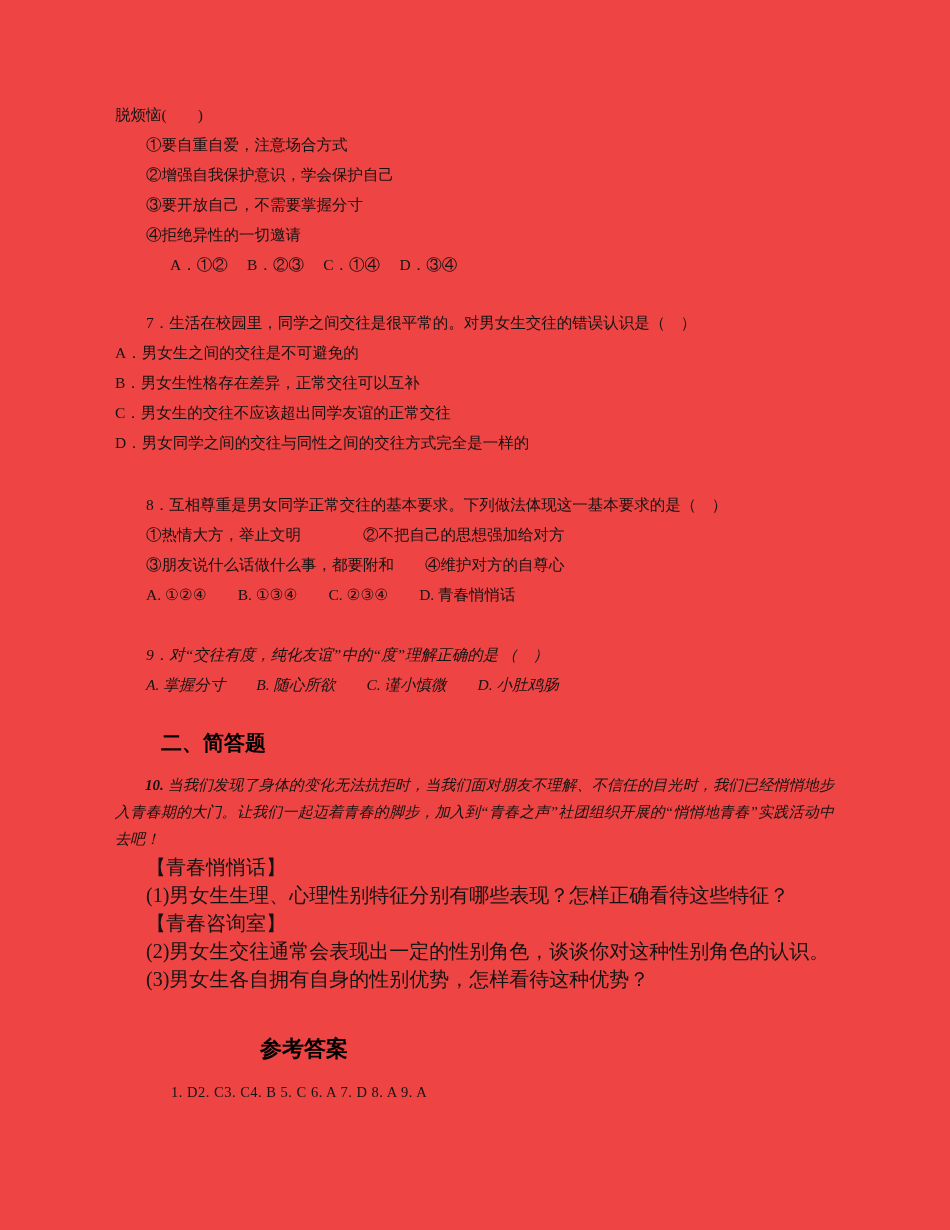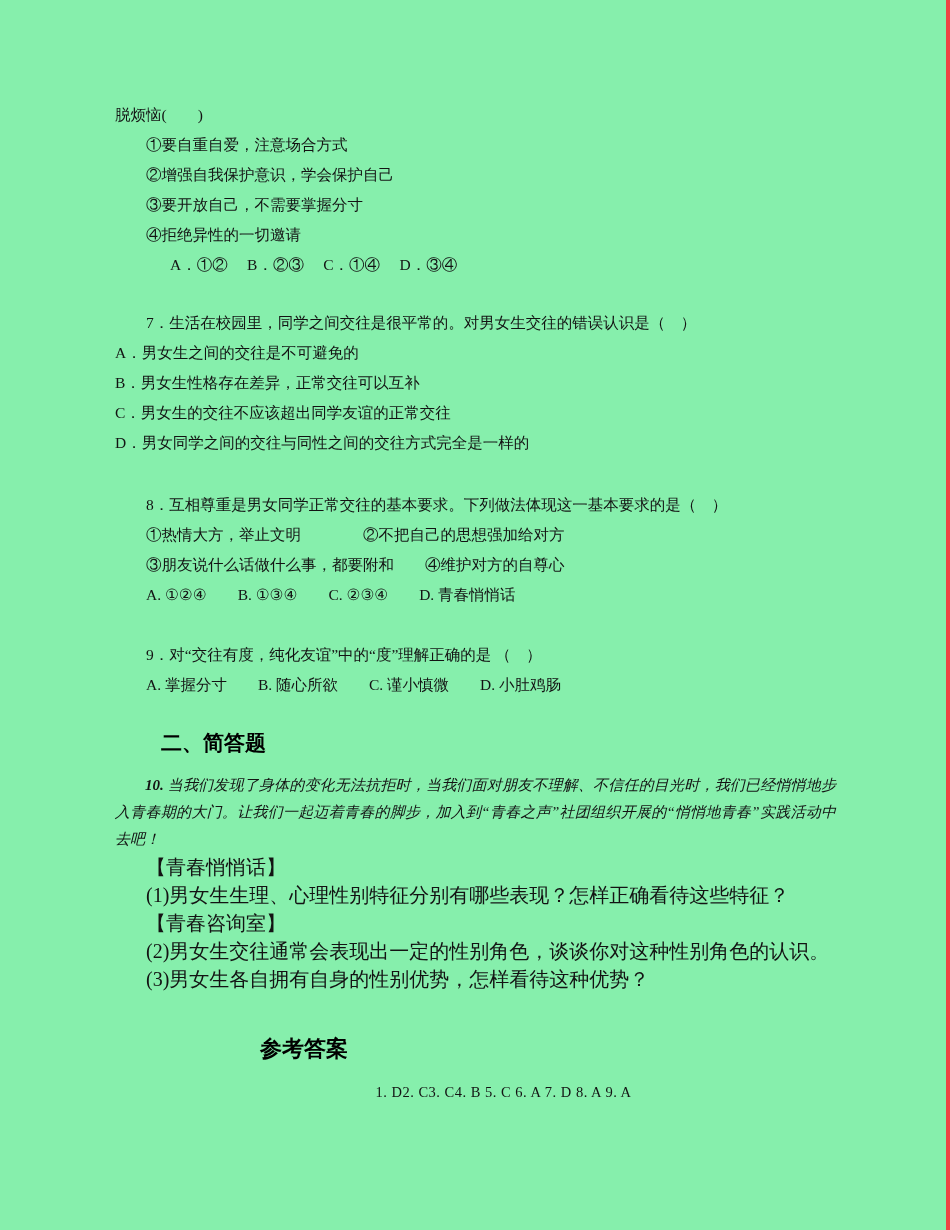--- a/index.html
+++ b/index.html
@@ -11,36 +11,36 @@
     width: 950px;
     height: 1230px;
     font-family: "Liberation Serif", "DejaVu Serif", serif;
     color: #131313;
   }
   .page {
     width: 950px;
     height: 1230px;
     box-sizing: border-box;
     padding: 100px 110px 30px 115px;
-    background: #86efac;
-    border-right: 4px solid #ef4444;
+    background: #ef4444;
+    border-right: 6px solid #ef4444;
     overflow: hidden;
   }
   .line {
     margin: 0;
     font-size: 15.5px;
     line-height: 30px;
     white-space: pre-wrap;
   }
   .ind2  { padding-left: 31px; }
   .ind35 { padding-left: 55px; }
 
   .b-q7  { margin-top: 28px; }
   .b-q8  { margin-top: 32px; }
-  .b-q9  { margin-top: 30px; }
+  .b-q9  { margin-top: 30px; font-style: italic; }
 
   .section-heading {
     margin: 28px 0 0 0;
     padding-left: 46px;
     font-family: "Liberation Sans", "DejaVu Sans", sans-serif;
     font-size: 21px;
     font-weight: 700;
     color: #000000;
     line-height: 30px;
   }
@@ -66,21 +66,20 @@
     font-size: 22px;
     font-weight: 700;
     color: #000000;
     line-height: 32px;
   }
   .answers-line {
     margin-top: 12px;
     padding-left: 56px;
     font-size: 14.5px;
     letter-spacing: 0.5px;
-    text-align: center;
   }
 </style>
 </head>
 <body>
 
 <div class="page">
 
   <section>
     <p class="line">脱烦恼(　　)</p>
     <p class="line ind2">①要自重自爱，注意场合方式</p>

